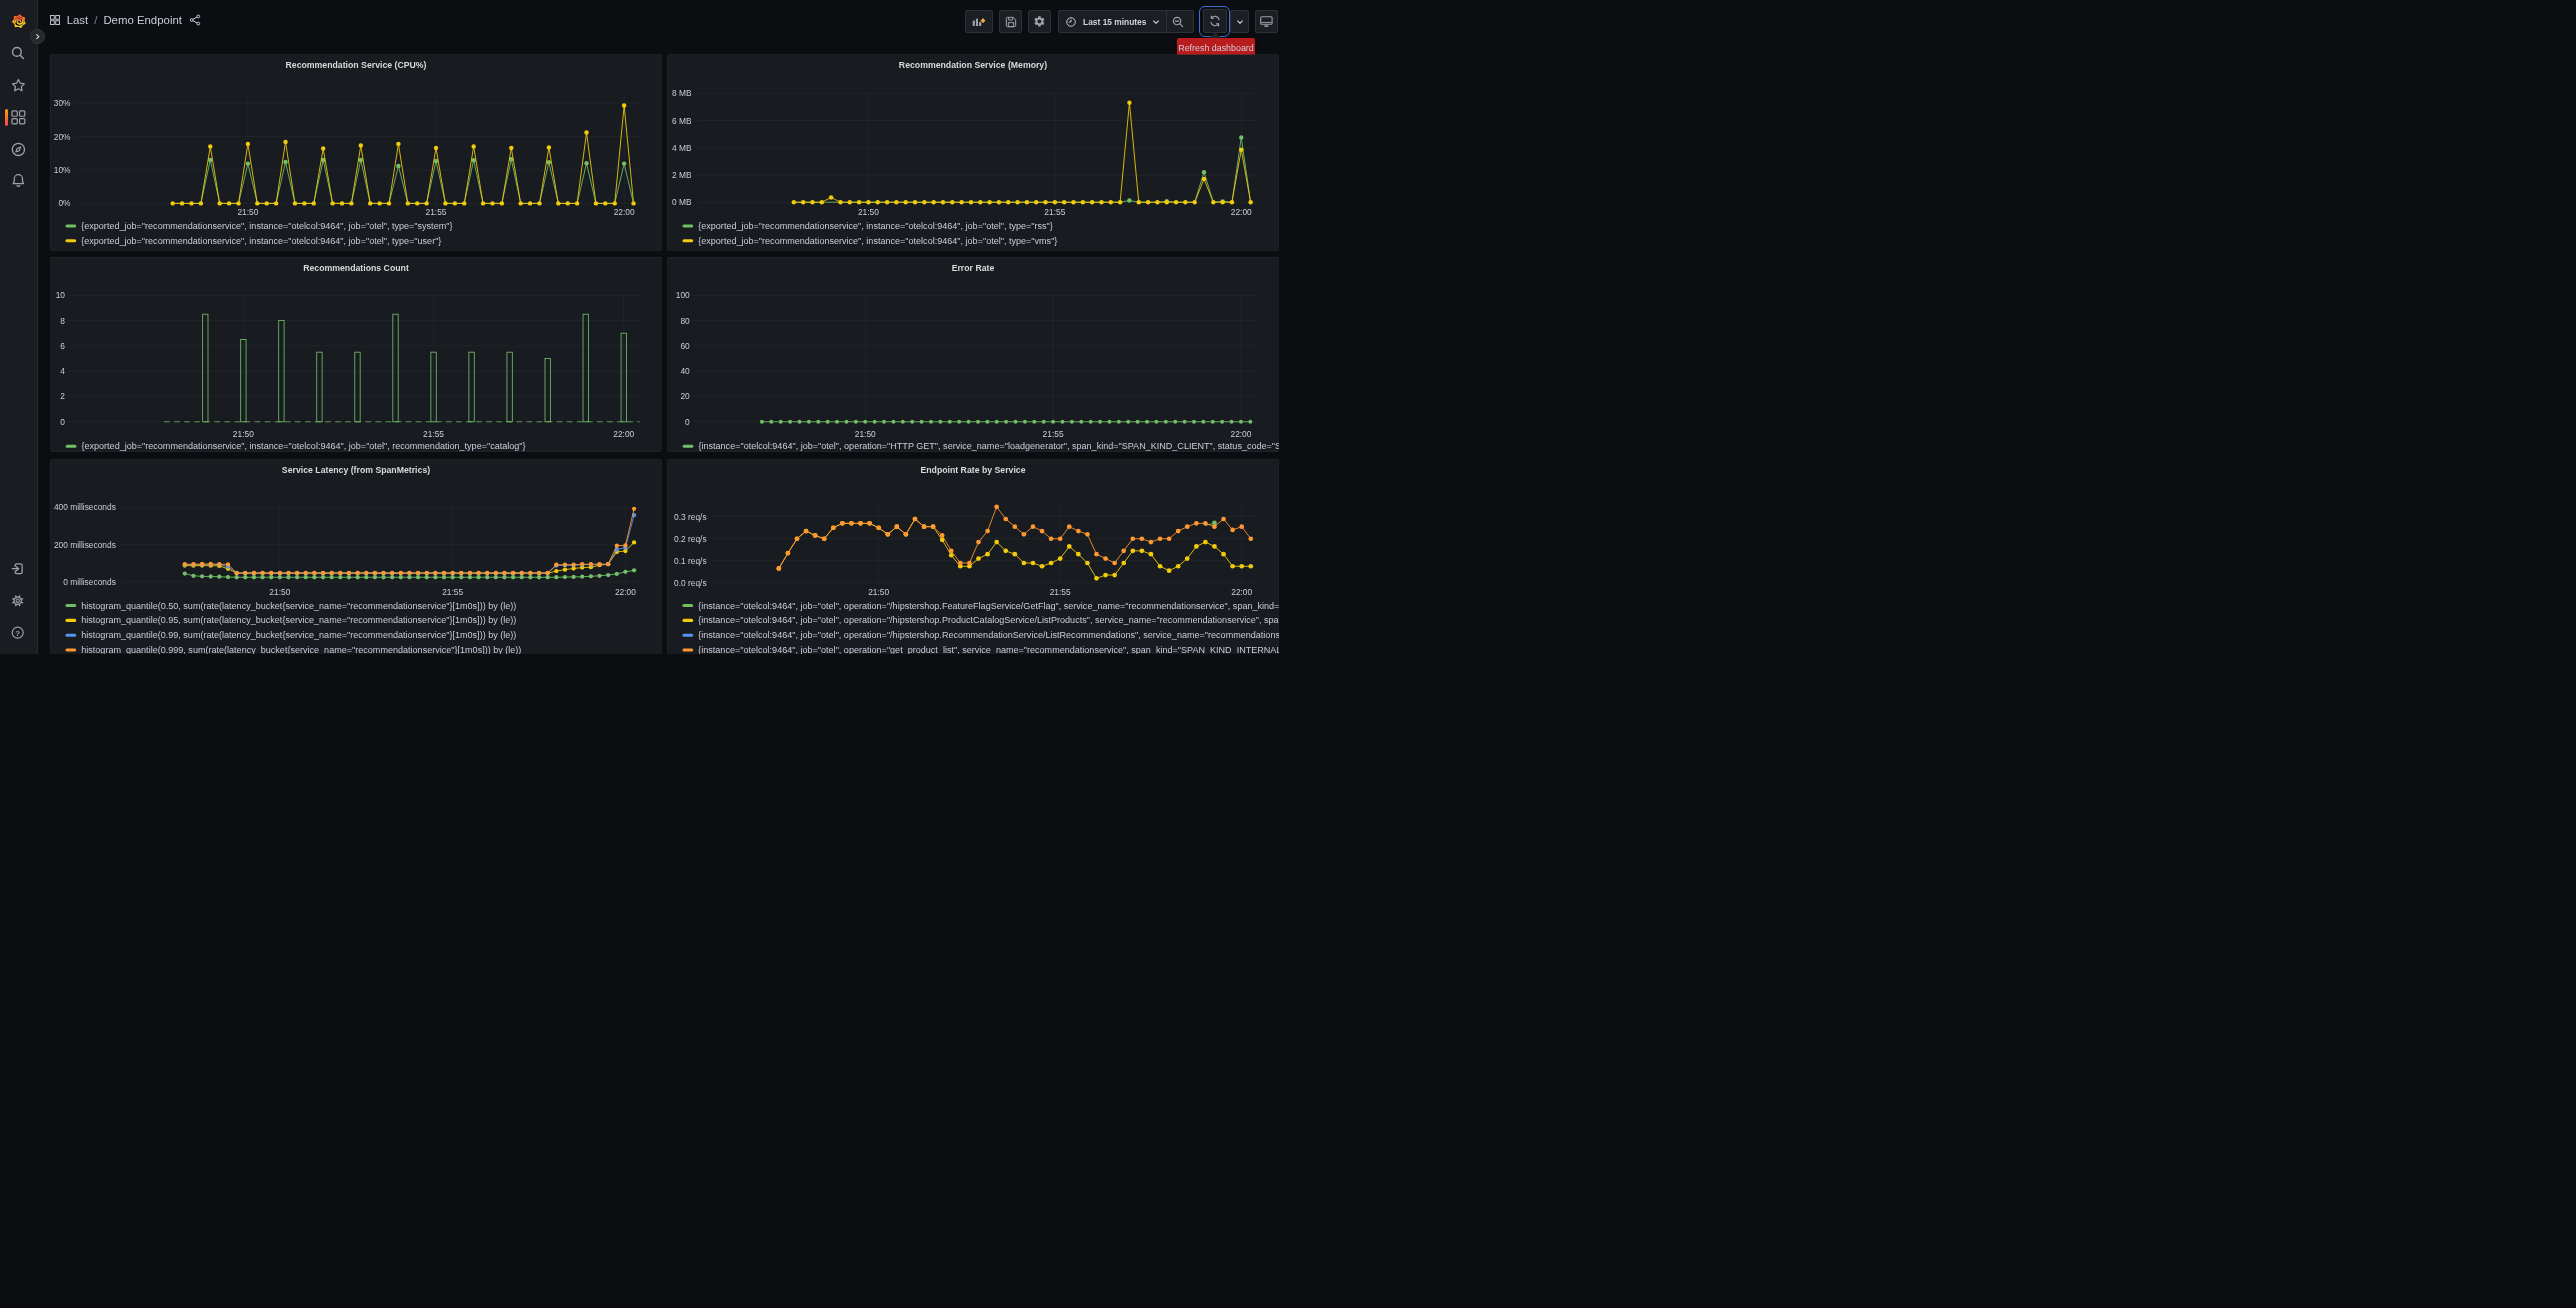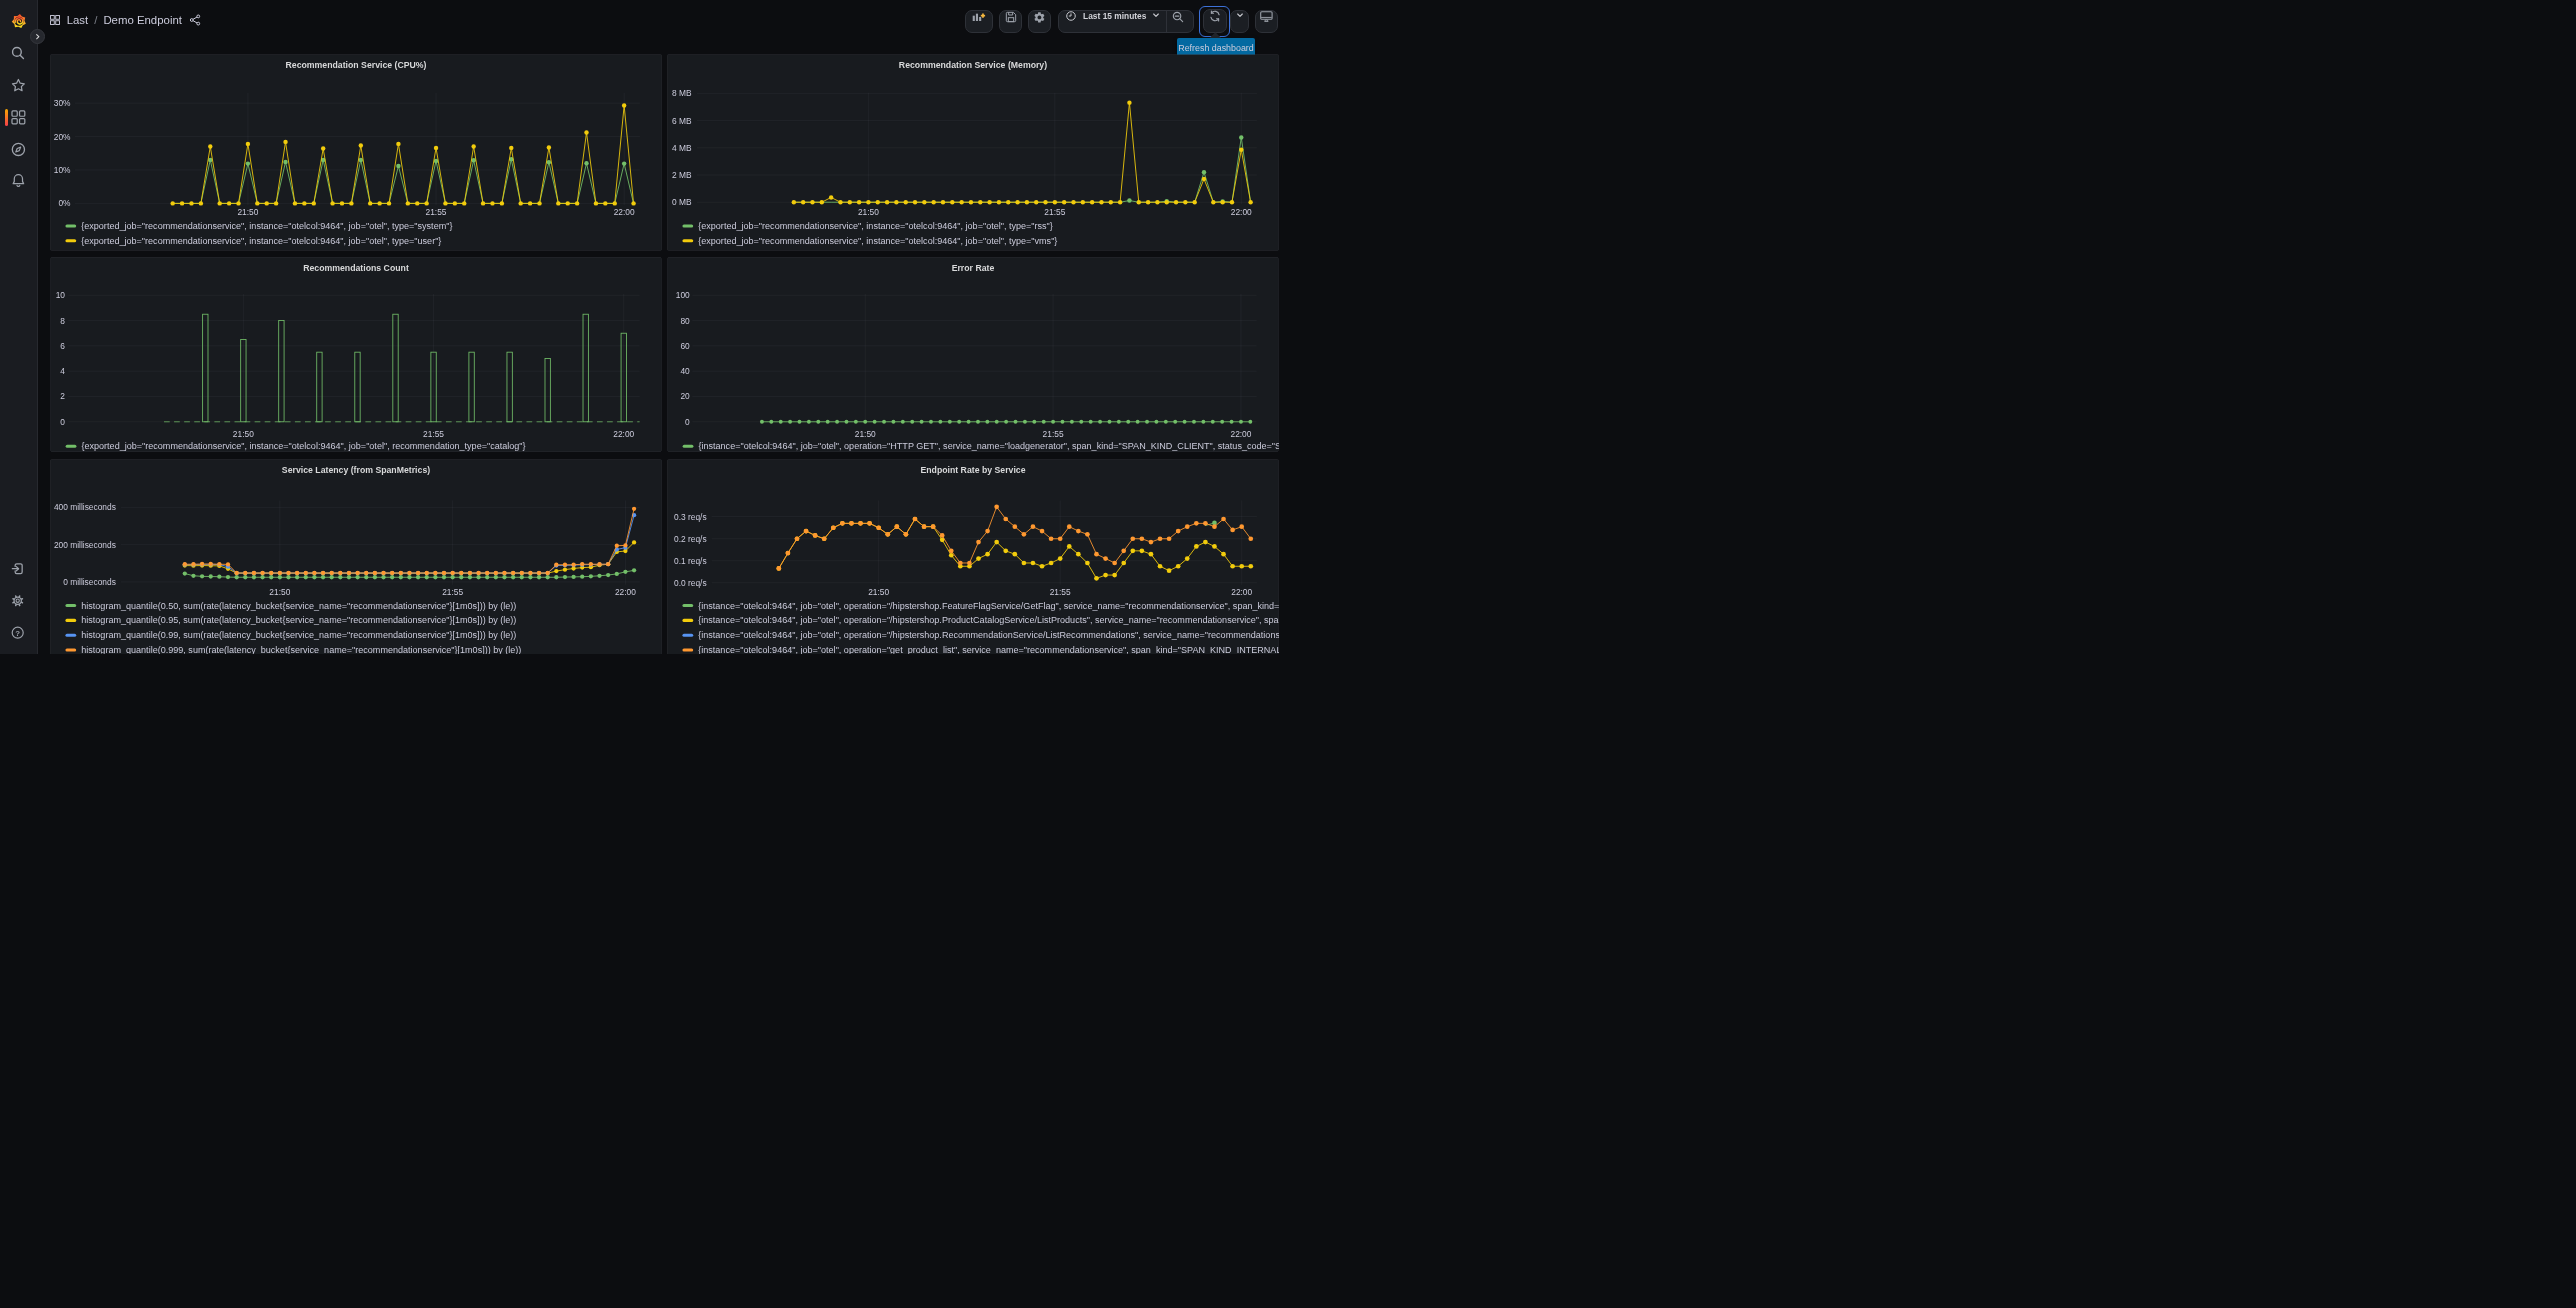--- a/index.html
+++ b/index.html
@@ -1,22 +1,22 @@
 <!DOCTYPE html>
 <html style="font-size:10.7px"><head><meta charset="utf-8"><style>
 
 *{margin:0;padding:0;box-sizing:border-box}
 body{width:1288px;height:654px;background:#0c0d10;font-family:"Liberation Sans",sans-serif;overflow:hidden;position:relative}
 .side{position:absolute;left:0;top:0;width:38px;height:100%;background:#1a1c21;border-right:0.7px solid rgba(204,204,220,0.08)}
 .sic{position:absolute;left:11.4px}
 .panel{position:absolute}
 .crumb{position:absolute;top:0;left:38px;height:40px;display:flex;align-items:center;color:#ccccdc;font-size:11.4px}
 .crumb .sep{color:#7b7e87;margin:0 6px;font-size:11.4px}
-.tbtn{position:absolute;top:10px;height:23px;background:#1b1e23;border:0.7px solid #2e3138;border-radius:7px;display:flex;align-items:flex-start;justify-content:center}
-.tooltip{position:absolute;left:1177px;top:38px;width:78px;height:19px;background:#0369a1;border-radius:2px;color:#ccccdc;font-size:8.9px;font-weight:500;display:flex;align-items:center;justify-content:center;box-shadow:0 1.3px 4px rgba(0,0,0,.4)}
+.tbtn{position:absolute;top:10px;height:23px;background:#1b1e23;border:0.7px solid #2e3138;border-radius:2px;display:flex;align-items:center;justify-content:center}
+.tooltip{position:absolute;left:1177px;top:38px;width:78px;height:19px;background:#b91c1c;border-radius:2px;color:#ccccdc;font-size:8.9px;font-weight:500;display:flex;align-items:center;justify-content:center;box-shadow:0 1.3px 4px rgba(0,0,0,.4)}
 .tooltarrow{position:absolute;left:1211px;top:34px;width:8.7px;height:8.7px;background:#22252b;transform:rotate(45deg)}
 .expand{position:absolute;left:30px;top:29px;width:14.8px;height:14.8px;border-radius:50%;background:#26282e;border:0.7px solid #35373d;display:flex;align-items:center;justify-content:center;z-index:5}
 .accent{position:absolute;left:5px;top:109px;width:3px;height:17px;background:linear-gradient(#f8a800,#f53e4c);border-radius:2px}
 
 </style></head><body>
 <div class="side">
 <div class="sic" style="left:11.4px;top:12.8px"><svg width="16" height="16" viewBox="0 0 27 27">
 <defs>
           <linearGradient id="lg" x1="0" y1="1" x2="0" y2="0">
             <stop offset="0" stop-color="#f8e71c"></stop>

